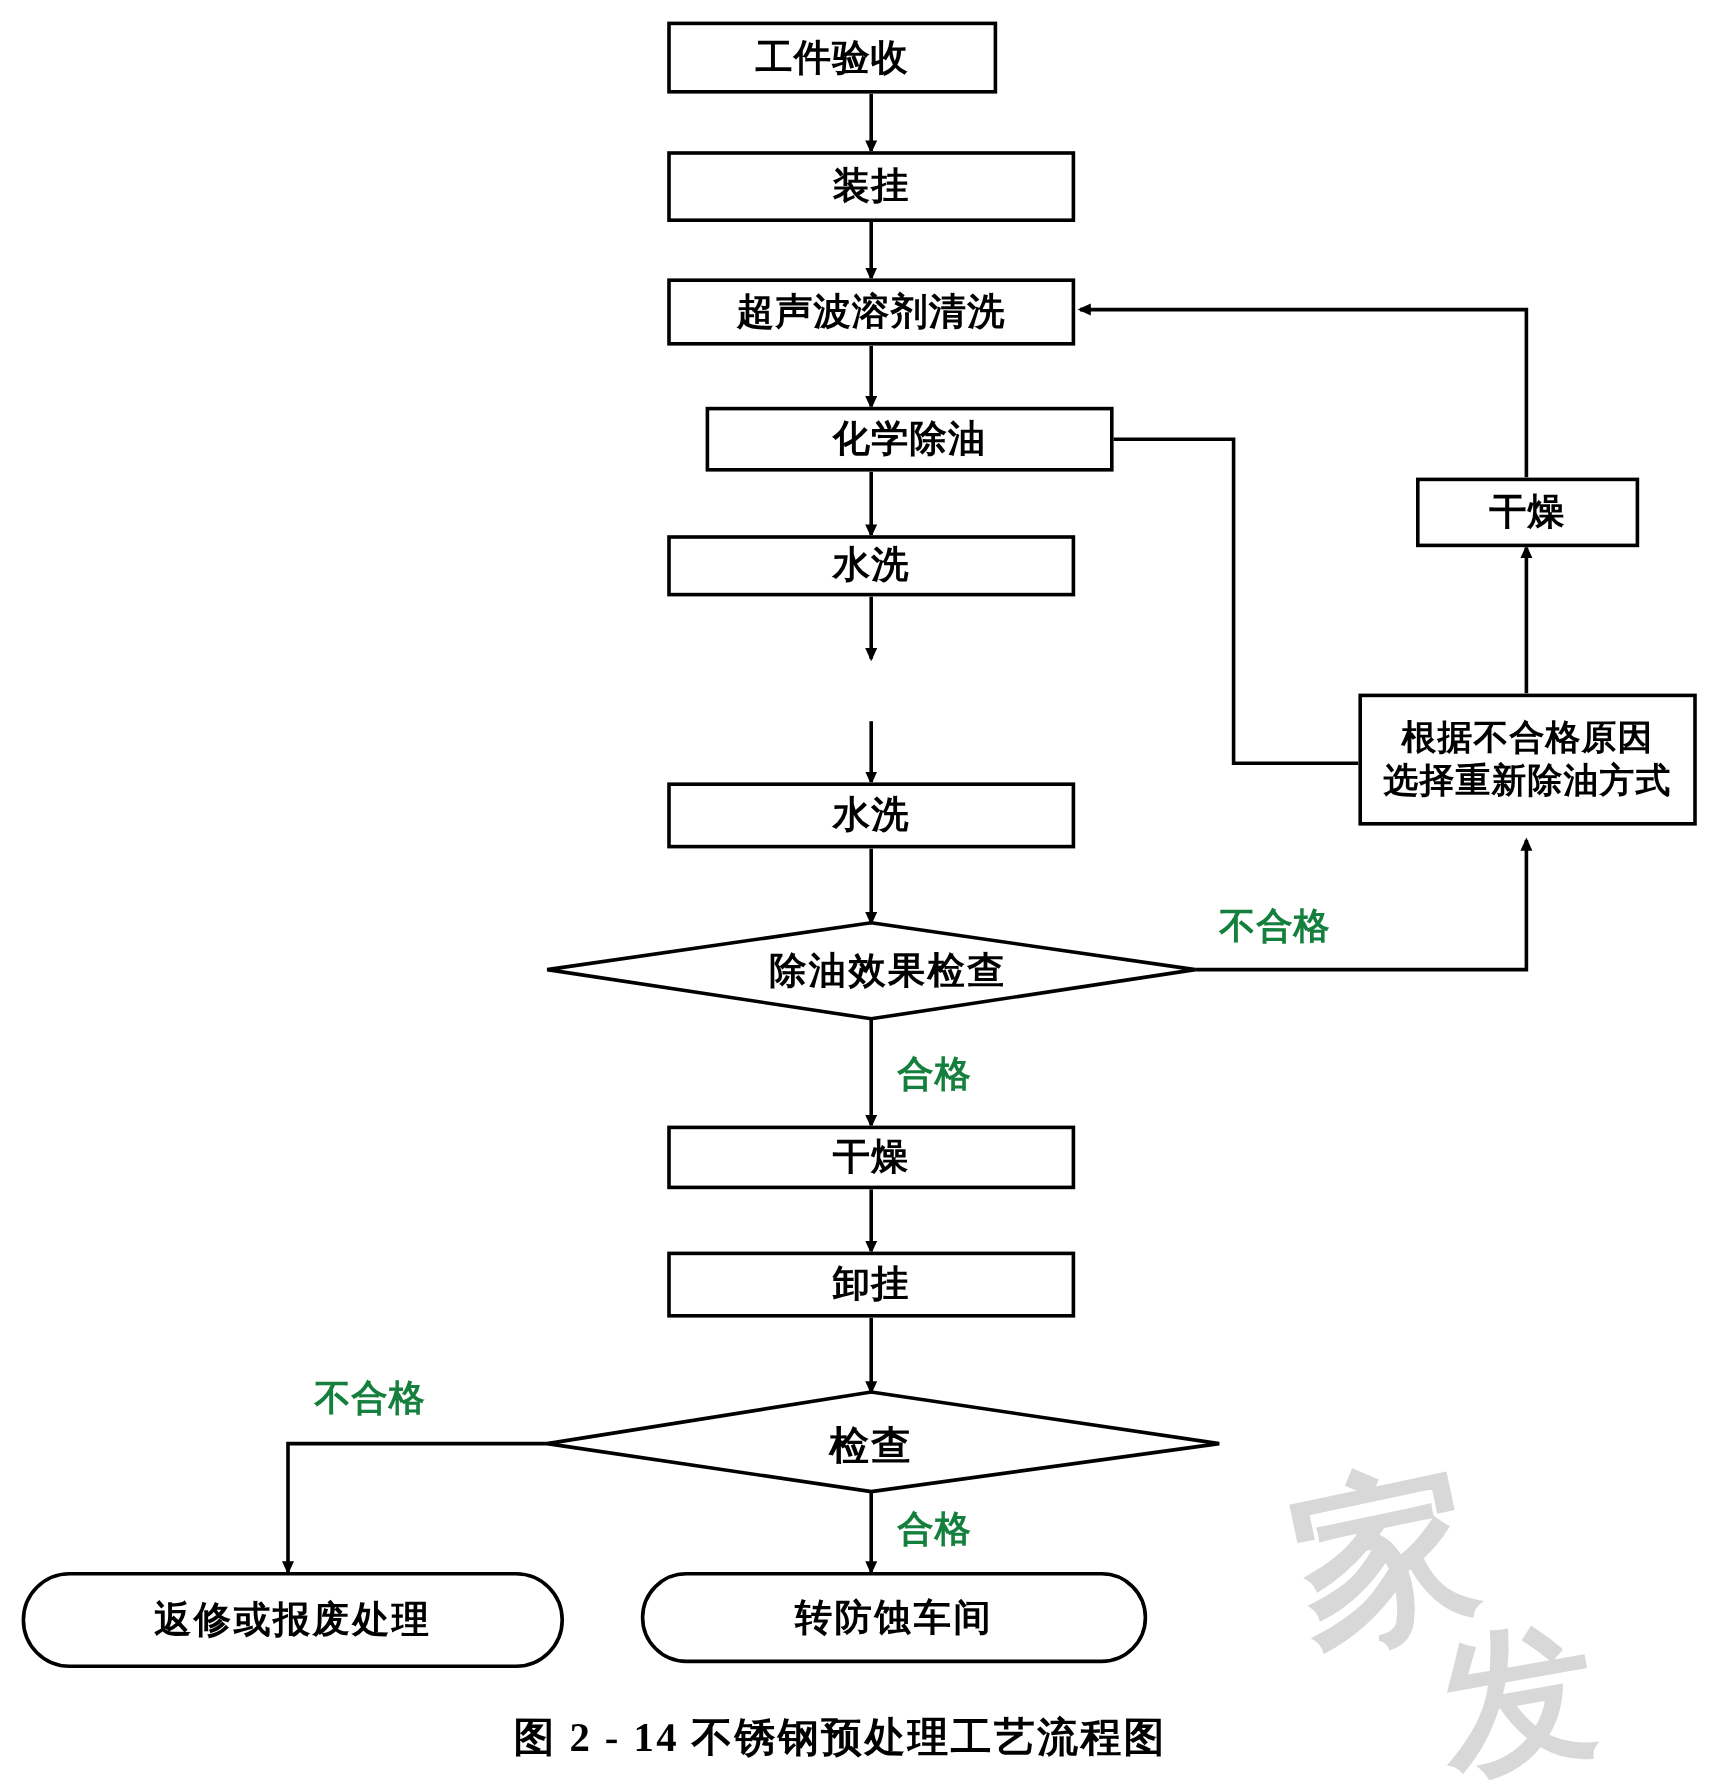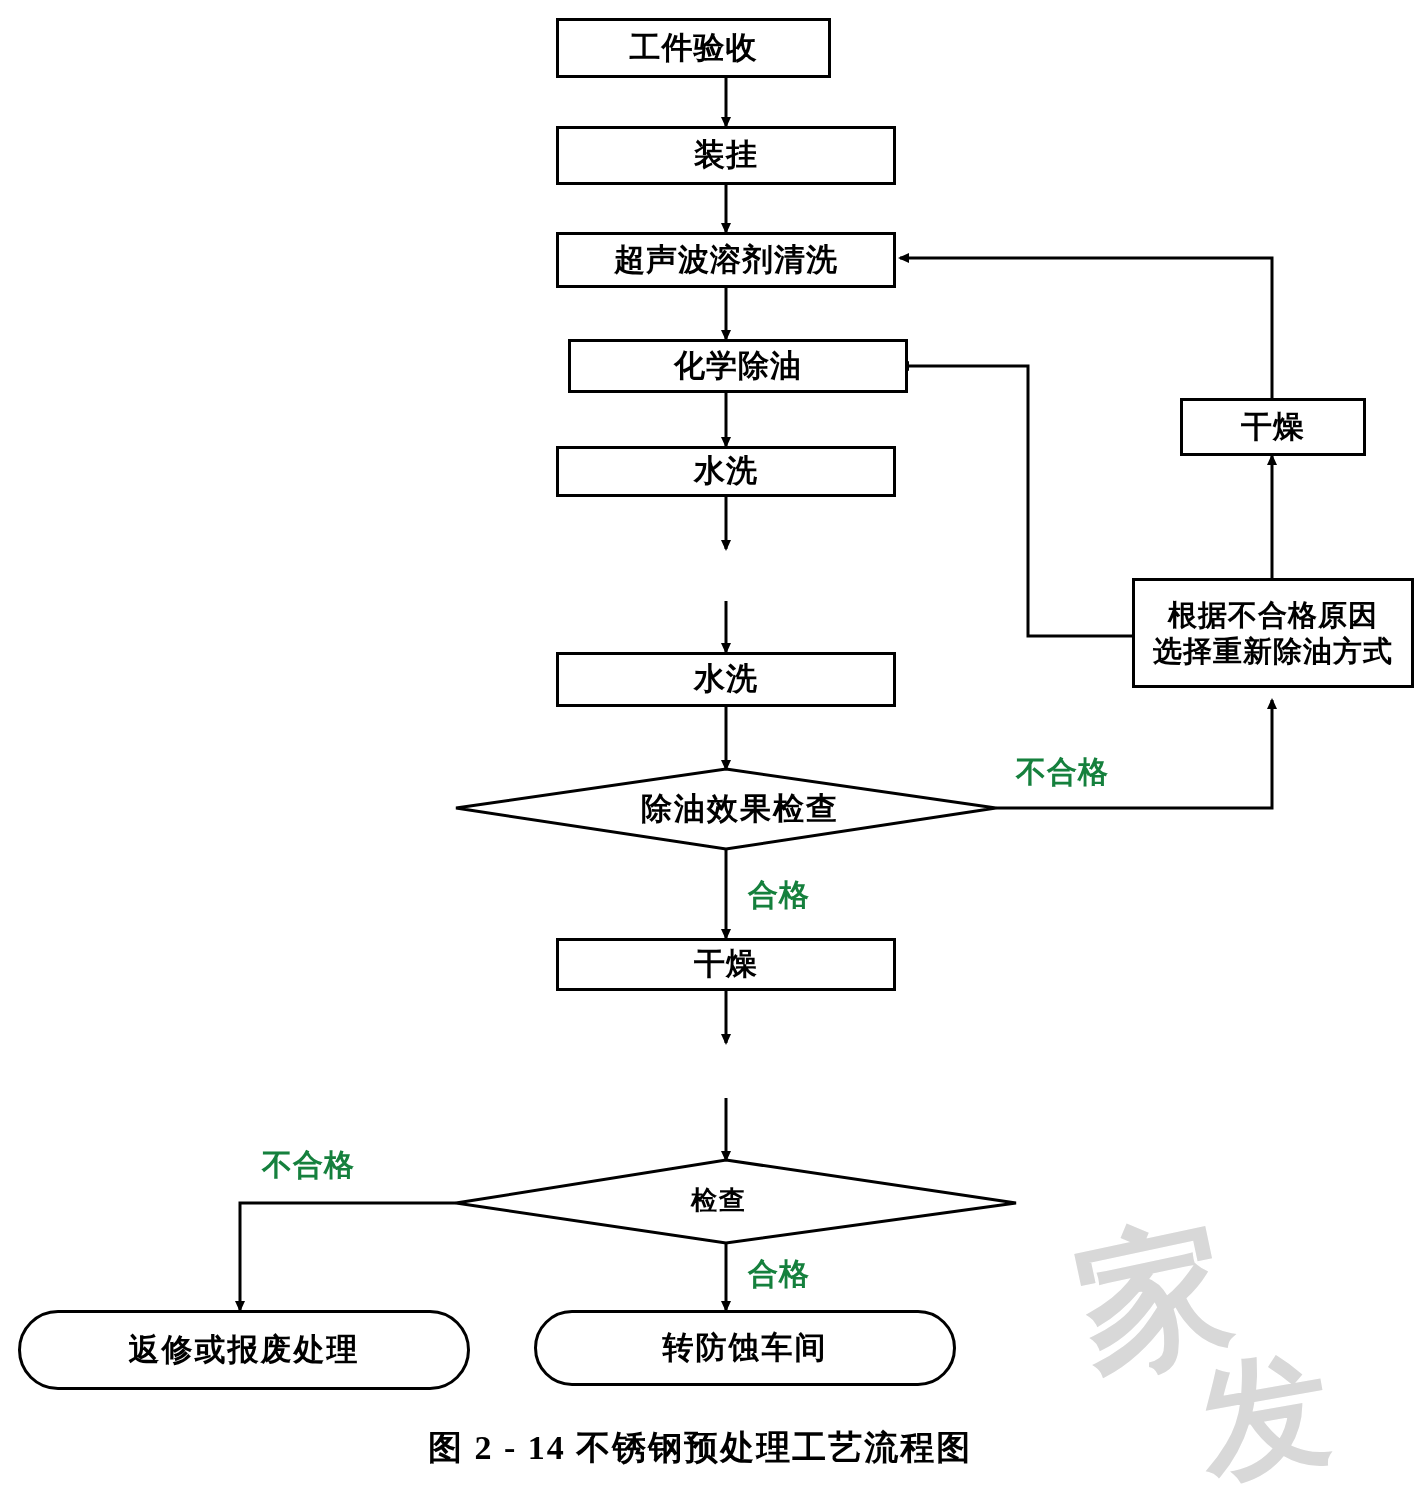--- a/index.html
+++ b/index.html
@@ -121,47 +121,48 @@
       <polyline points="456,1203 240,1203 240,1310" marker-end="url(#arrow)"></polyline>
     </g>
   </svg>
 
   <div class="node" style="left:556px; top:18px; width:275px; height:60px; font-size:31px;">工件验收</div>
 
   <div class="node" style="left:556px; top:126px; width:340px; height:59px; font-size:31px;">装挂</div>
 
   <div class="node" style="left:556px; top:232px; width:340px; height:56px; font-size:31px;">超声波溶剂清洗</div>
 
-  <div class="node" style="left:568px; top:339px; width:340px; height:54px; font-size:31px;">化学除油</div>
+  <div class="node" style="left:588px; top:339px; width:340px; height:54px; font-size:31px;">化学除油</div>
 
   <div class="node" style="left:556px; top:446px; width:340px; height:51px; font-size:31px;">水洗</div>
 
 
   <div class="node" style="left:556px; top:652px; width:340px; height:55px; font-size:31px;">水洗</div>
 
   <div class="node" style="left:556px; top:938px; width:340px; height:53px; font-size:31px;">干燥</div>
 
+  <div class="node" style="left:556px; top:1043px; width:340px; height:55px; font-size:31px;">卸挂</div>
 
   <div class="node" style="left:1180px; top:398px; width:186px; height:58px; font-size:31px;">干燥</div>
 
   <div class="node" style="left:1132px; top:578px; width:282px; height:110px; font-size:29px; flex-direction:column;">
     <span>根据不合格原因</span>
     <span>选择重新除油方式</span>
   </div>
 
   <svg class="edges" viewBox="0 0 1426 1492">
     <g stroke="#000000" stroke-width="3" fill="#ffffff">
       <polygon points="726,769 996,808 726,849 456,808"></polygon>
       <polygon points="726,1160 1016,1203 726,1243 456,1203"></polygon>
     </g>
   </svg>
 
   <div class="diamond-text" style="left:641px; top:788px; font-size:31px;">除油效果检查</div>
 
-  <div class="diamond-text" style="left:691px; top:1183px; font-size:26px;">检查</div>
+  <div class="diamond-text" style="left:691px; top:1183px; font-size:33px;">检查</div>
 
   <div class="term" style="left:18px; top:1310px; width:452px; height:80px; font-size:31px;">返修或报废处理</div>
 
   <div class="term" style="left:534px; top:1310px; width:422px; height:76px; font-size:31px;">转防蚀车间</div>
 
   <div class="label" style="left:1016px; top:752px; font-size:30px;">不合格</div>
 
   <div class="label" style="left:748px; top:875px; font-size:30px;">合格</div>
 
   <div class="label" style="left:262px; top:1145px; font-size:30px;">不合格</div>

